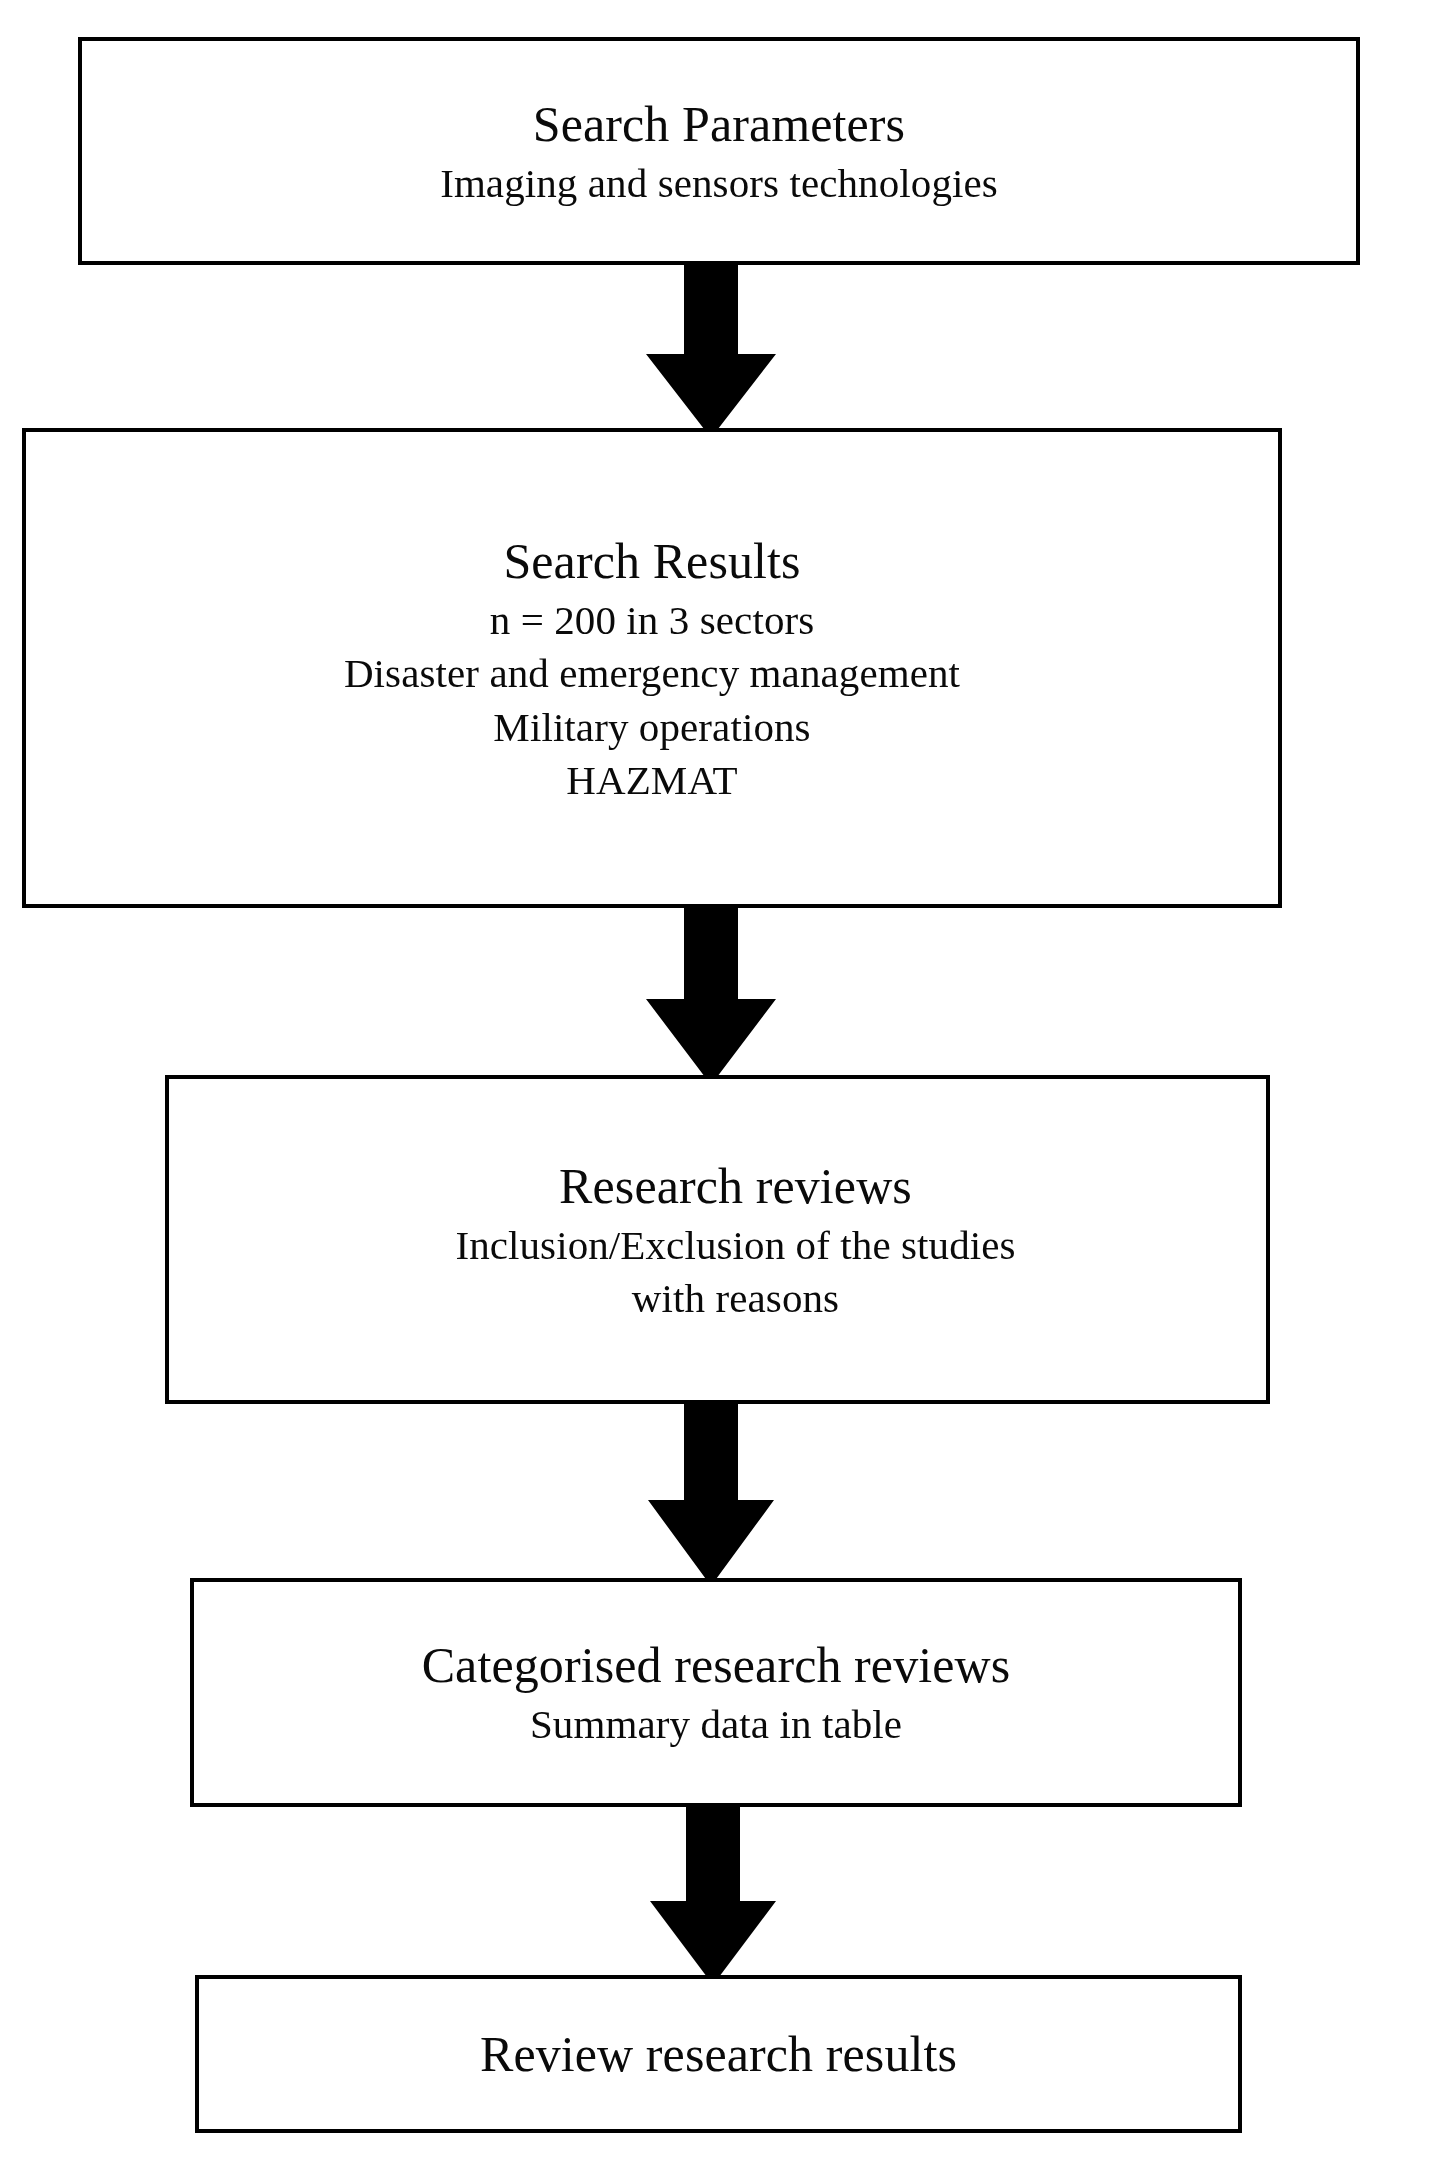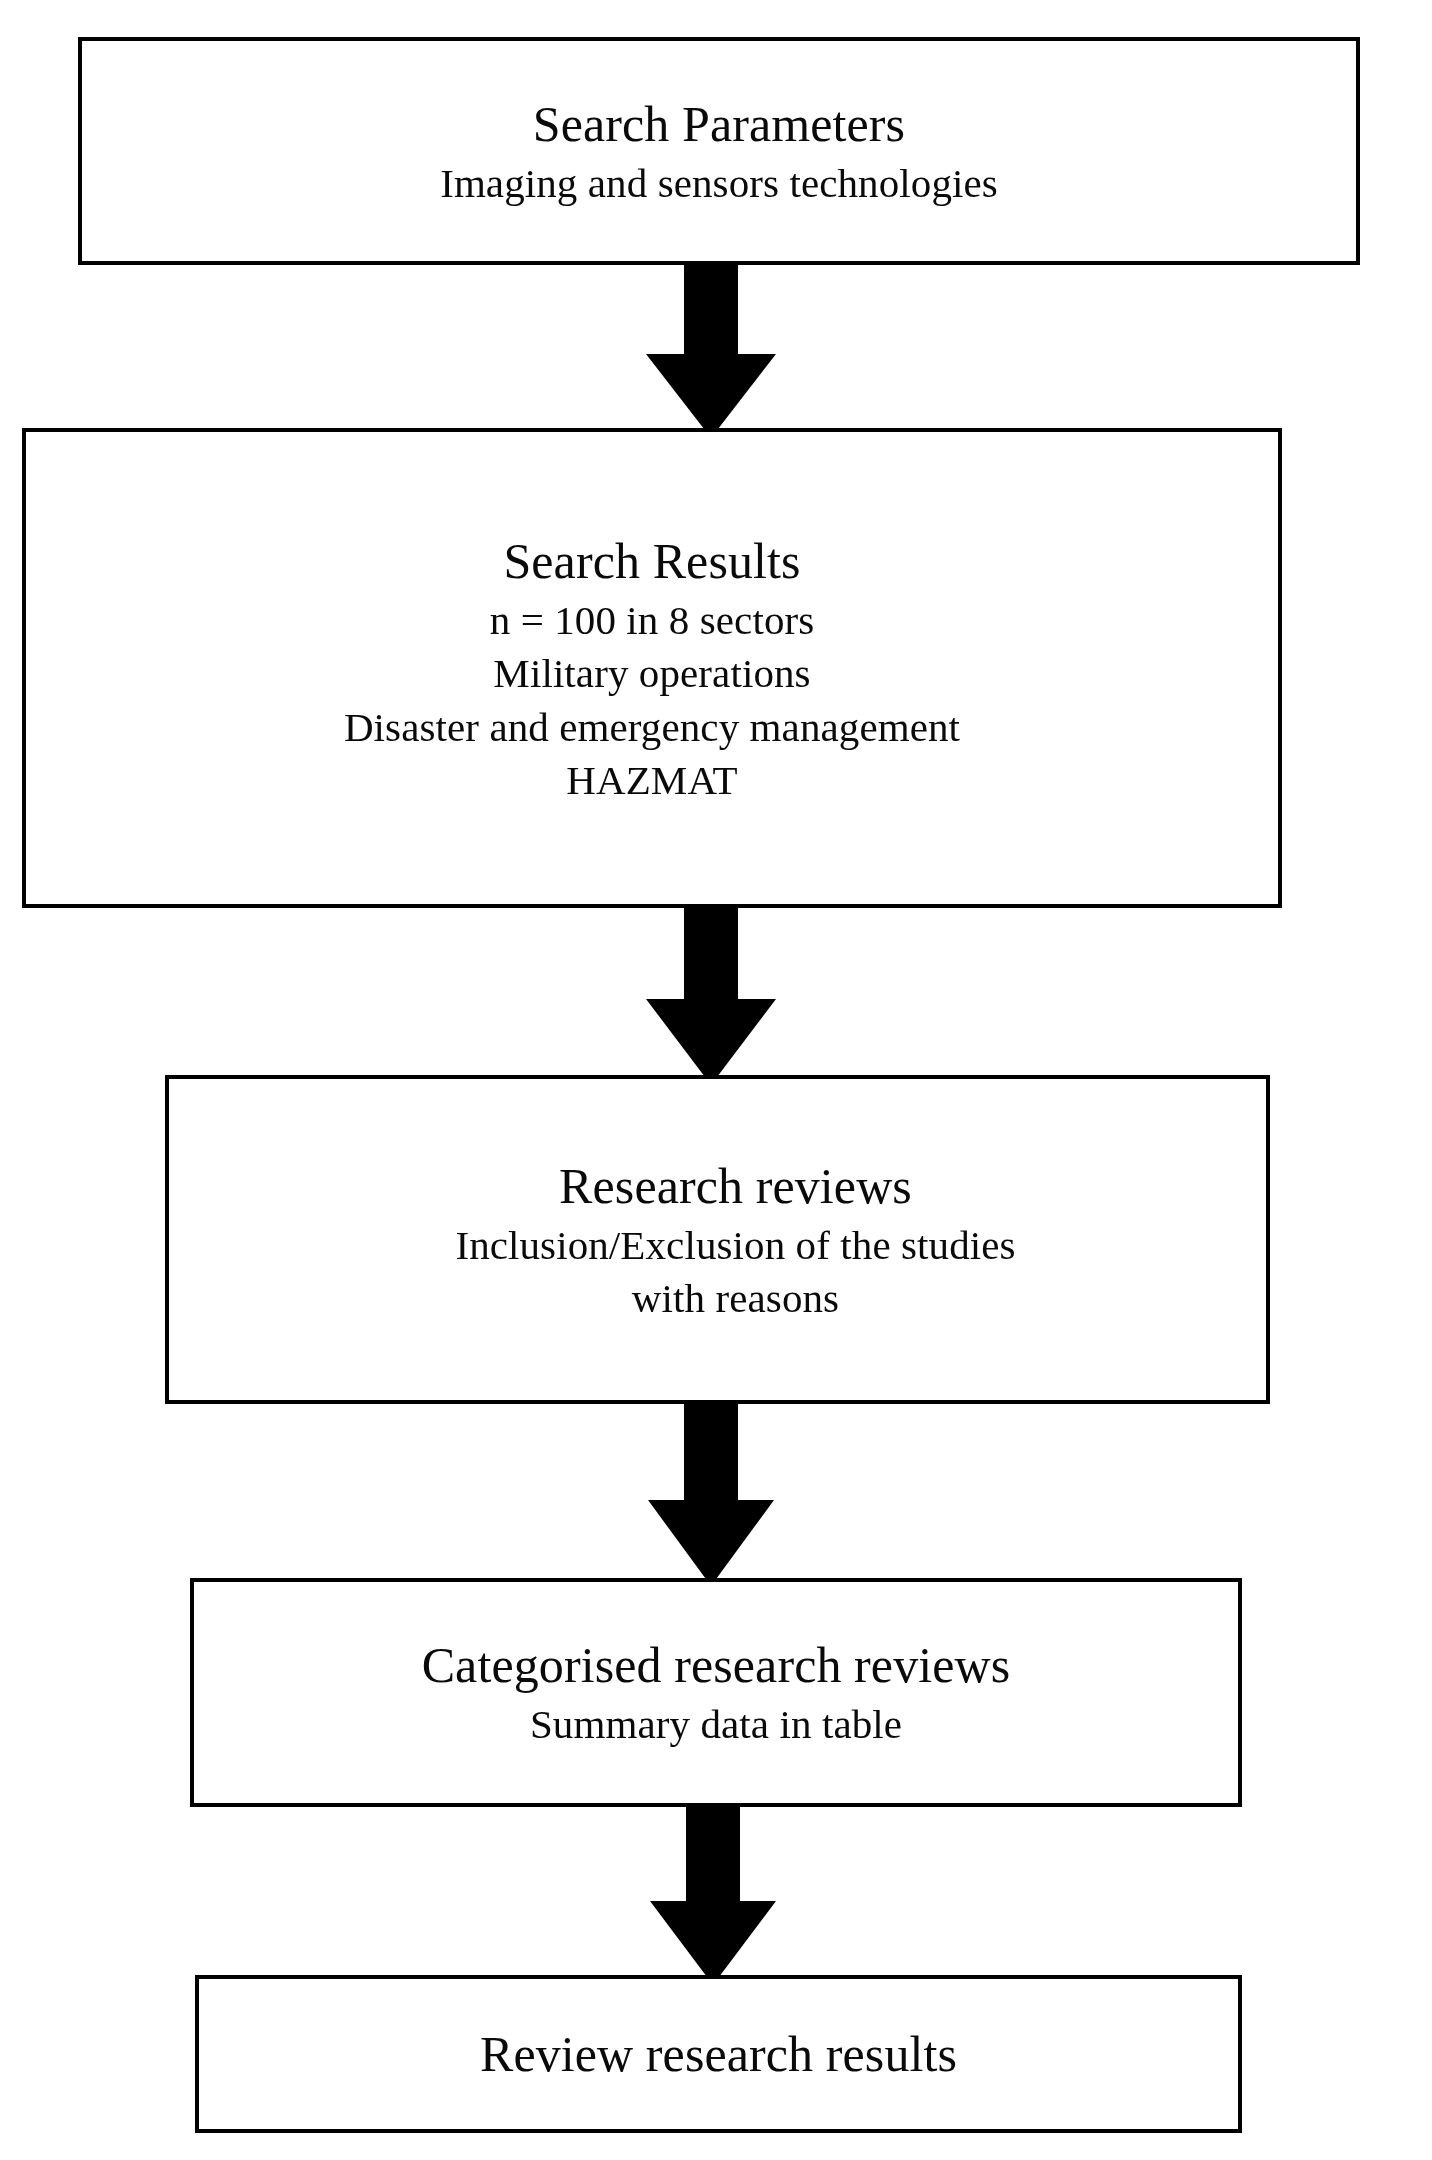--- a/index.html
+++ b/index.html
@@ -98,23 +98,23 @@
   </div>
 
   <div class="arrow" id="arrow-1">
     <svg viewBox="0 0 130 180" preserveAspectRatio="none" aria-hidden="true">
       <polygon points="38,0 92,0 92,96 130,96 65,180 0,96 38,96" fill="#000000"></polygon>
     </svg>
   </div>
 
   <div class="node" id="node-search-results">
     <span class="node-line heading">Search Results</span>
-    <span class="node-line">n = 100 in 8 sectors</span>
+    <span class="node-line">n = 200 in 3 sectors</span>
+    <span class="node-line">Disaster and emergency management</span>
     <span class="node-line">Military operations</span>
-    <span class="node-line">Disaster and emergency management</span>
     <span class="node-line">HAZMAT</span>
   </div>
 
   <div class="arrow" id="arrow-2">
     <svg viewBox="0 0 130 185" preserveAspectRatio="none" aria-hidden="true">
       <polygon points="38,0 92,0 92,99 130,99 65,185 0,99 38,99" fill="#000000"></polygon>
     </svg>
   </div>
 
   <div class="node" id="node-research-reviews">

